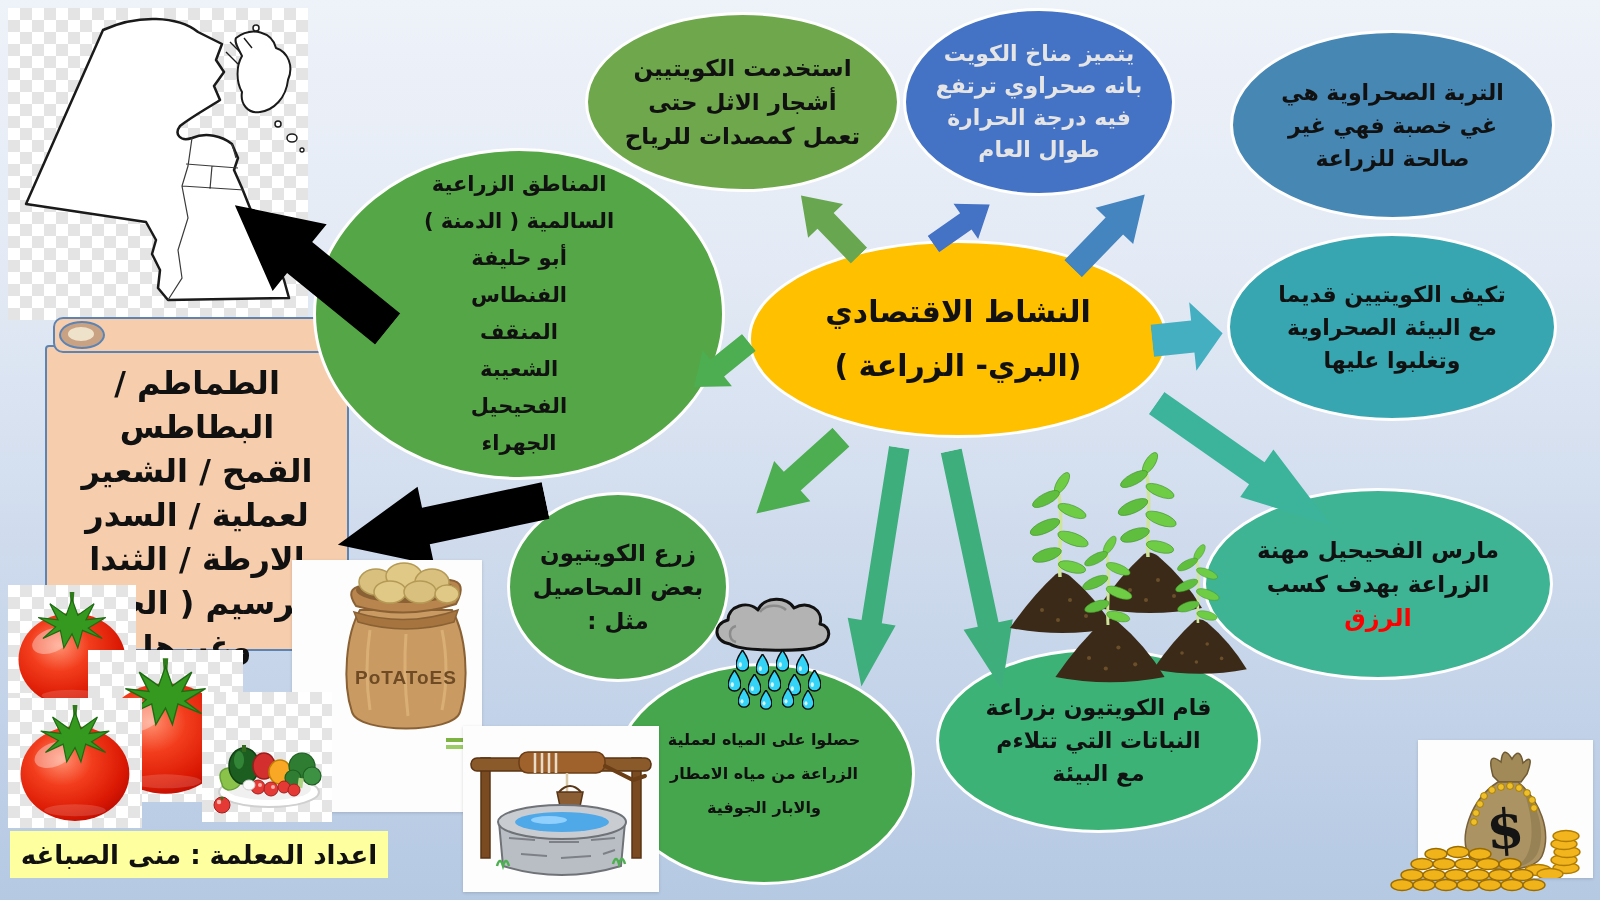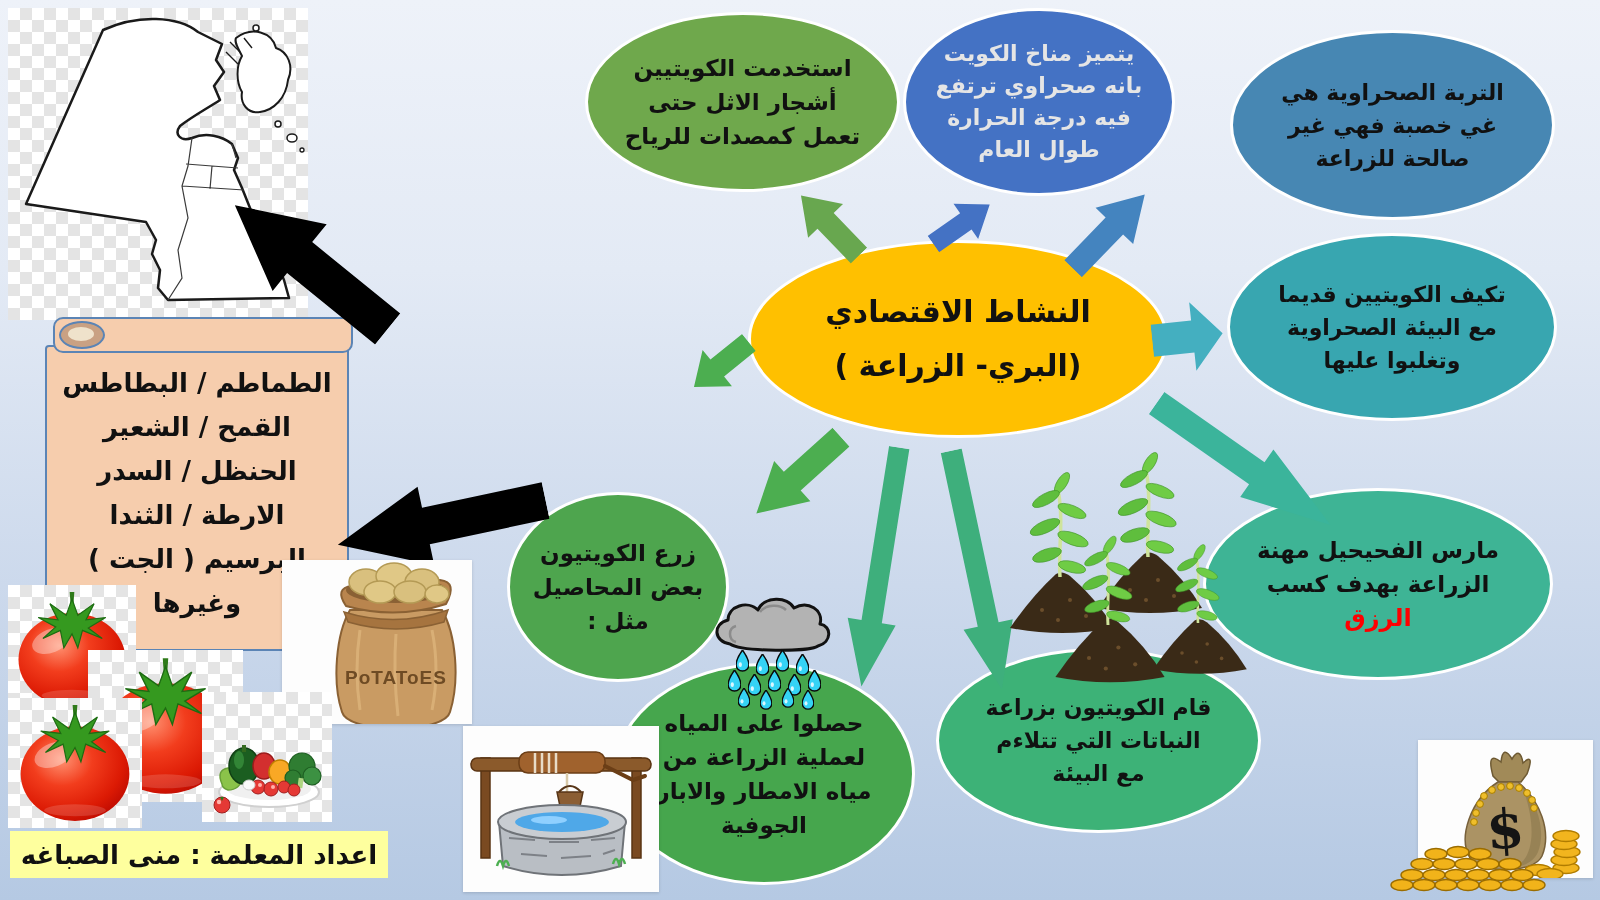--- a/index.html
+++ b/index.html
@@ -15,21 +15,21 @@
   }
   .checker{background:conic-gradient(#e4e4e4 25%,#ffffff 0 50%,#e4e4e4 0 75%,#ffffff 0);background-size:24px 24px;}
   .imgbox{position:absolute;overflow:hidden;}
   .whitebox{background:#fdfdfd;box-shadow:0 1px 3px rgba(0,0,0,.15);}
   .arr{position:absolute;overflow:visible;}
   .scroll-bar{position:absolute;left:8px;top:2px;width:300px;height:36px;background:#F6CDAD;border:2px solid #5B84B5;border-radius:10px;box-sizing:border-box;}
   .scroll-curl{position:absolute;left:14px;top:6px;width:46px;height:28px;background:#C9A183;border:2px solid #5B84B5;border-radius:50%;box-sizing:border-box;}
   .scroll-curl:after{content:"";position:absolute;left:7px;top:4px;width:26px;height:14px;background:#EFE2CB;border-radius:50%;}
   .scroll-body{position:absolute;left:0;top:30px;width:304px;height:306px;background:#F6CDAD;border:2px solid #5B84B5;border-radius:4px 4px 10px 10px;box-sizing:border-box;
     display:flex;flex-direction:column;justify-content:flex-start;padding-top:14px;}
-  .scroll-line{font-weight:bold;font-size:26px;line-height:44px;color:#111;text-align:center;}
+  .scroll-line{font-weight:bold;font-size:32px;line-height:44px;color:#111;text-align:center;}
   .region-line{font-size:21px;line-height:37px;}
   .banner{position:absolute;left:10px;top:831px;width:378px;height:47px;background:#FEFF9E;
     display:flex;align-items:center;justify-content:center;font-weight:bold;font-size:26px;color:#111;text-align:right;}
   .red{color:#FF0000;}
 </style>
 </head>
 <body>
 
 <div id="stage">
 
@@ -88,48 +88,58 @@
       <circle cx="270" cy="116" r="3" fill="#fff" stroke="#1a1a1a" stroke-width="1.5"></circle>
       <ellipse cx="284" cy="130" rx="5" ry="4" fill="#fff" stroke="#1a1a1a" stroke-width="1.5"></ellipse>
       <circle cx="294" cy="142" r="2" fill="#fff" stroke="#1a1a1a" stroke-width="1.3"></circle>
     </svg>
   </div>
 
   <div style="position:absolute;left:45px;top:315px;width:315px;height:340px;">
     <div class="scroll-body">
       <div class="scroll-line" dir="rtl">الطماطم /  البطاطس</div>
       <div class="scroll-line" dir="rtl">القمح  /  الشعير</div>
-      <div class="scroll-line" dir="rtl">الحنظل /  السدر</div>
+      <div class="scroll-line" dir="rtl">لعملية /  السدر</div>
       <div class="scroll-line" dir="rtl">الارطة / الثندا</div>
       <div class="scroll-line" dir="rtl">البرسيم ( الجت )</div>
       <div class="scroll-line" dir="rtl">وغيرها</div>
     </div>
     <div class="scroll-bar"></div>
     <div class="scroll-curl"></div>
   </div>
 
   <div class="banner" dir="rtl">اعداد المعلمة : منى الصباغه</div>
 
+  <div class="ell" dir="rtl" style="left:313px;top:148px;width:412px;height:332px;background:#55A646;">
+    <div class="region-line">المناطق الزراعية</div>
+    <div class="region-line">السالمية ( الدمنة )</div>
+    <div class="region-line">أبو حليفة</div>
+    <div class="region-line">الفنطاس</div>
+    <div class="region-line">المنقف</div>
+    <div class="region-line">الشعيبة</div>
+    <div class="region-line">الفحيحيل</div>
+    <div class="region-line">الجهراء</div>
+  </div>
 
   <div class="ell" dir="rtl" style="left:585px;top:12px;width:315px;height:180px;background:#6FA84C;font-size:23px;line-height:34px;padding:0 28px;">استخدمت الكويتيين أشجار الاثل حتى تعمل كمصدات للرياح</div>
 
   <div class="ell" dir="rtl" style="left:903px;top:8px;width:272px;height:188px;background:#4472C4;color:#e5e5e5;font-size:22px;line-height:32px;padding:0 24px;">يتميز مناخ الكويت بانه صحراوي ترتفع فيه درجة الحرارة طوال العام</div>
 
   <div class="ell" dir="rtl" style="left:1230px;top:30px;width:325px;height:190px;background:#4787B3;font-size:22px;line-height:33px;padding:0 42px;">التربة الصحراوية هي غي خصبة فهي غير صالحة للزراعة</div>
 
   <div class="ell" dir="rtl" style="left:1227px;top:233px;width:330px;height:188px;background:#38A6B0;font-size:22px;line-height:33px;padding:0 34px;">تكيف الكويتيين قديما مع البيئة الصحراوية وتغلبوا عليها</div>
 
   <div class="ell" dir="rtl" style="left:1203px;top:488px;width:350px;height:192px;background:#3EB495;font-size:23px;line-height:34px;padding:0 44px;">
     <span>مارس الفحيحيل مهنة الزراعة بهدف كسب</span>
     <span class="red" style="font-size:24px;">الرزق</span>
   </div>
 
   <div class="ell" dir="rtl" style="left:936px;top:648px;width:325px;height:185px;background:#3DB277;font-size:22px;line-height:33px;padding:0 42px;">قام الكويتيون بزراعة النباتات التي تتلاءم مع البيئة</div>
 
-  <div class="ell" dir="rtl" style="left:613px;top:663px;width:302px;height:222px;background:#46A64D;font-size:23px;line-height:34px;padding:0 30px;">حصلوا على المياه لعملية الزراعة من مياه الامطار والابار الجوفية</div>
+  <div class="ell" dir="rtl" style="left:613px;top:663px;width:302px;height:222px;background:#46A64D;font-size:16px;line-height:34px;padding:0 30px;">حصلوا على المياه لعملية الزراعة من مياه الامطار والابار الجوفية</div>
 
   <div class="ell" dir="rtl" style="left:507px;top:492px;width:222px;height:190px;background:#4EA54E;font-size:23px;line-height:34px;padding:0 16px;">زرع الكويتيون بعض المحاصيل مثل :</div>
 
   <div class="ell" dir="rtl" style="left:748px;top:240px;width:420px;height:198px;background:#FFC000;font-size:30px;line-height:54px;">
     <div>النشاط الاقتصادي</div>
     <div>(البري- الزراعة )</div>
   </div>
 
   <svg class="arr" viewBox="0 0 120 60" preserveAspectRatio="none" style="left:787px;top:199px;width:85px;height:52px;color:#68A74F;transform:rotate(-134deg);">
       <use href="#arrow"></use>
@@ -159,21 +169,21 @@
       <use href="#arrow"></use>
     </svg>
 
   <svg class="arr" viewBox="0 0 120 60" preserveAspectRatio="none" style="left:210px;top:220px;width:200px;height:92px;color:#000;transform:rotate(219deg);">
       <use href="#arrow"></use>
     </svg>
   <svg class="arr" viewBox="0 0 120 60" preserveAspectRatio="none" style="left:332px;top:480px;width:216px;height:86px;color:#000;transform:rotate(168deg);">
       <use href="#arrow"></use>
     </svg>
 
-  <div class="imgbox whitebox" style="left:282px;top:560px;width:152px;height:164px;padding-left:38px;">
+  <div class="imgbox whitebox" style="left:292px;top:560px;width:152px;height:252px;padding-left:38px;">
     <svg viewBox="0 0 152 196" width="152" height="196">
       <path d="M30 50 C16 74 12 122 22 152 C28 174 124 174 130 152 C140 120 136 74 122 50 Z" fill="#C99B63" stroke="#8a6134" stroke-width="2"></path>
       <path d="M26 46 Q14 28 32 26 L120 20 Q138 22 126 44 Q76 60 26 46 Z" fill="#B9854E" stroke="#8a6134" stroke-width="2"></path>
       <ellipse cx="76" cy="30" rx="50" ry="13" fill="#8a6134"></ellipse>
       <ellipse cx="46" cy="22" rx="17" ry="13" fill="#D9C07E" stroke="#b49a55" stroke-width="1.5"></ellipse>
       <ellipse cx="74" cy="16" rx="18" ry="13" fill="#E0C886" stroke="#b49a55" stroke-width="1.5"></ellipse>
       <ellipse cx="102" cy="22" rx="17" ry="13" fill="#D9C07E" stroke="#b49a55" stroke-width="1.5"></ellipse>
       <ellipse cx="60" cy="32" rx="16" ry="11" fill="#E0C886" stroke="#b49a55" stroke-width="1.5"></ellipse>
       <ellipse cx="90" cy="32" rx="16" ry="11" fill="#D9C07E" stroke="#b49a55" stroke-width="1.5"></ellipse>
       <ellipse cx="117" cy="34" rx="12" ry="9" fill="#E0C886" stroke="#b49a55" stroke-width="1.5"></ellipse>

